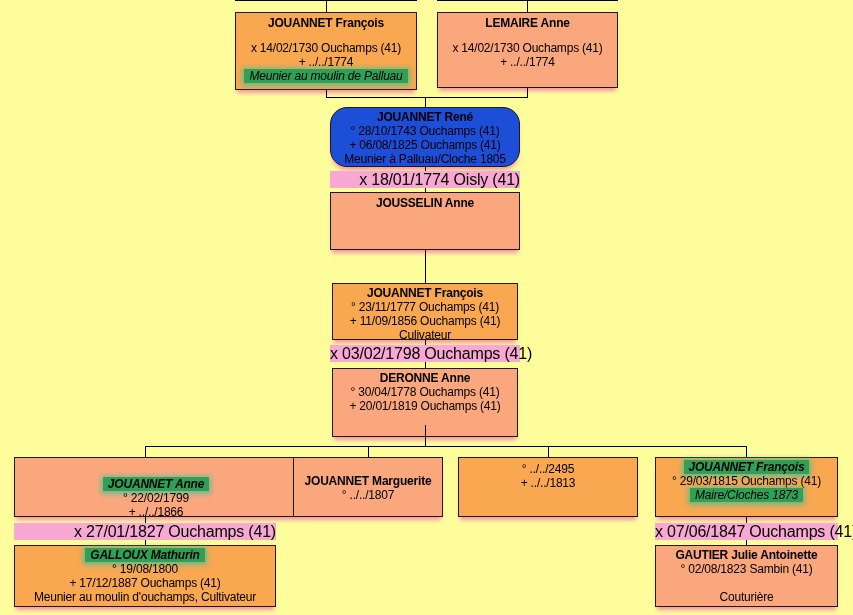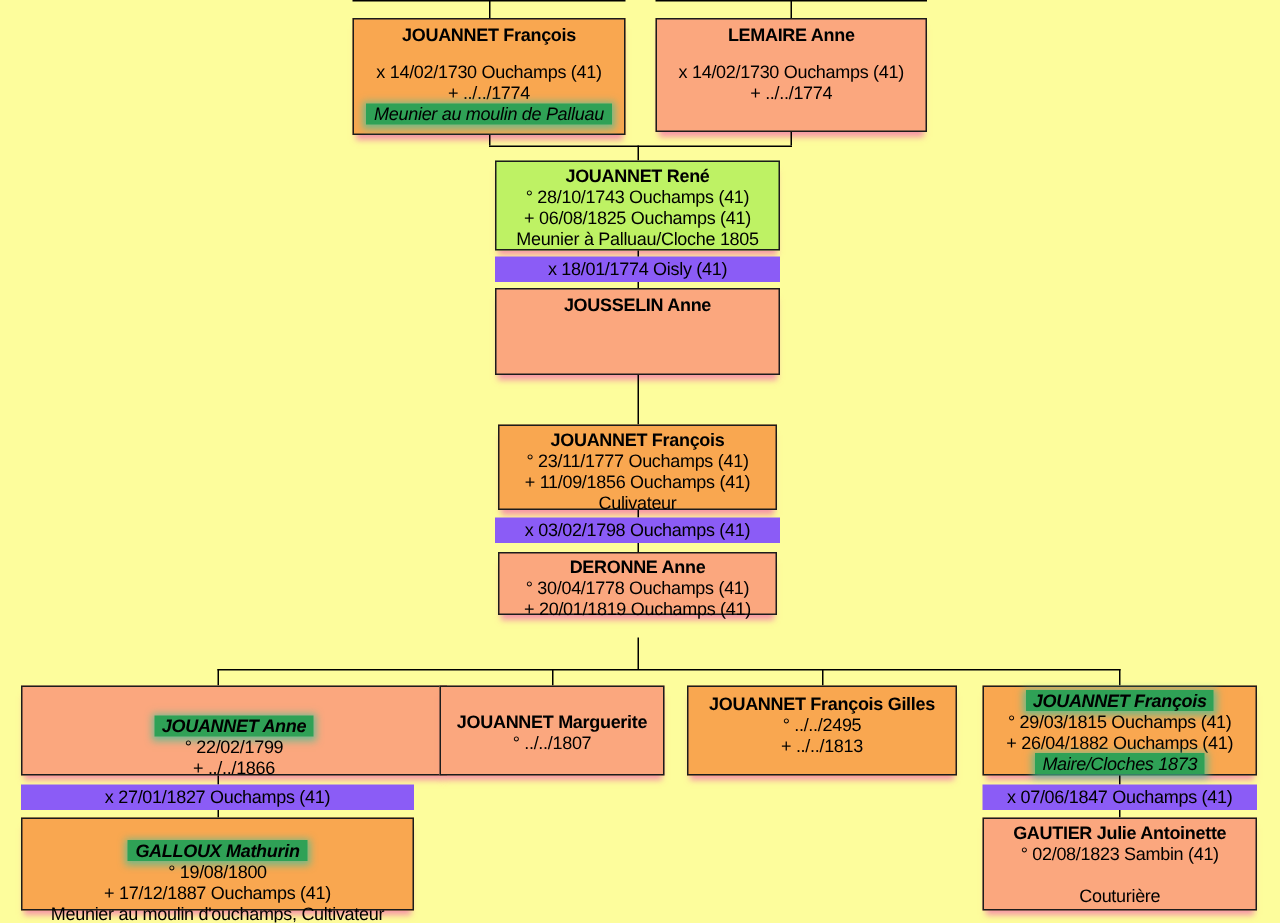--- a/index.html
+++ b/index.html
@@ -20,37 +20,37 @@
     text-align:center;
     font-size:12px;
     line-height:14px;
     color:#000;
     padding-top:3px;
     letter-spacing:-0.2px;
     box-shadow:0 5px 4px -2px rgba(243,95,170,0.65);
   }
   .orange{background:#f9a750;}
   .salmon{background:#fba77e;}
-  .green{background:#bef264;}
+  .green{background:#1d4ed8;border-radius:17px;}
   .nm{font-weight:bold;min-height:14px;}
   .bl{min-height:14px;white-space:nowrap;}
   .sp{height:11px;}
   .hl{
     background:#2fa156;
     box-shadow:0 1px 5px 2px rgba(70,190,150,0.75);
     padding:0 5px;
     display:inline-block;
     font-style:italic;
   }
   .marr{
     position:absolute;
     box-sizing:border-box;
-    background:#8b5cf6;
-    text-align:center;
-    font-size:12px;
+    background:#f9a8d4;
+    text-align:right;
+    font-size:16px;
     line-height:17px;
     color:#000;
     letter-spacing:-0.2px;
     white-space:nowrap;
   }
   .ln{position:absolute;background:#000;}
 </style>
 </head>
 <body>
 
@@ -106,21 +106,21 @@
     <div class="bl">+ 11/09/1856 Ouchamps (41)</div>
     <div class="bl">Culivateur</div>
   </div>
 
   <div class="ln" style="left:425px;top:340px;width:1px;height:5px"></div>
   <div class="marr" style="left:330px;top:345px;width:190px;height:17px">
     <span>x 03/02/1798 Ouchamps (41)</span>
   </div>
   <div class="ln" style="left:425px;top:362px;width:1px;height:6px"></div>
 
-  <div class="person salmon" style="left:332px;top:368px;width:186px;height:42px;padding-top:2px">
+  <div class="person salmon" style="left:332px;top:368px;width:186px;height:69px;padding-top:2px">
     <div class="nm">DERONNE Anne</div>
     <div class="bl">° 30/04/1778 Ouchamps (41)</div>
     <div class="bl">+ 20/01/1819 Ouchamps (41)</div>
   </div>
 
   <div class="ln" style="left:425px;top:425px;width:1px;height:21px"></div>
   <div class="ln" style="left:145px;top:446px;width:602px;height:1px"></div>
   <div class="ln" style="left:145px;top:446px;width:1px;height:11px"></div>
   <div class="ln" style="left:368px;top:446px;width:1px;height:11px"></div>
   <div class="ln" style="left:548px;top:446px;width:1px;height:11px"></div>
@@ -131,39 +131,37 @@
     <div class="bl">° 22/02/1799</div>
     <div class="bl">+ ../../1866</div>
   </div>
 
   <div class="person salmon" style="left:293px;top:457px;width:150px;height:60px;padding-top:16px">
     <div class="nm">JOUANNET Marguerite</div>
     <div class="bl">° ../../1807</div>
   </div>
 
   <div class="person orange" style="left:458px;top:457px;width:180px;height:60px;padding-top:4px">
-    <div class="nm">JOUANNET François Gilles</div>
     <div class="bl">° ../../2495</div>
     <div class="bl">+ ../../1813</div>
   </div>
 
   <div class="person orange" style="left:655px;top:457px;width:183px;height:60px;padding-top:2px">
     <div class="nm"><span class="hl">JOUANNET François</span></div>
     <div class="bl">° 29/03/1815 Ouchamps (41)</div>
-    <div class="bl">+ 26/04/1882 Ouchamps (41)</div>
     <div class="bl"><span class="hl">Maire/Cloches 1873</span></div>
   </div>
 
   <div class="ln" style="left:145px;top:517px;width:1px;height:6px"></div>
   <div class="marr" style="left:14px;top:523px;width:262px;height:17px">
     <span>x 27/01/1827 Ouchamps (41)</span>
   </div>
   <div class="ln" style="left:145px;top:540px;width:1px;height:5px"></div>
 
-  <div class="person orange" style="left:14px;top:545px;width:262px;height:62px;padding-top:14px">
+  <div class="person orange" style="left:14px;top:545px;width:262px;height:62px;padding-top:2px">
     <div class="nm"><span class="hl">GALLOUX Mathurin</span></div>
     <div class="bl">° 19/08/1800</div>
     <div class="bl">+ 17/12/1887 Ouchamps (41)</div>
     <div class="bl">Meunier au moulin d'ouchamps, Cultivateur</div>
   </div>
 
   <div class="ln" style="left:746px;top:517px;width:1px;height:6px"></div>
   <div class="marr" style="left:655px;top:523px;width:183px;height:17px">
     <span>x 07/06/1847 Ouchamps (41)</span>
   </div>

